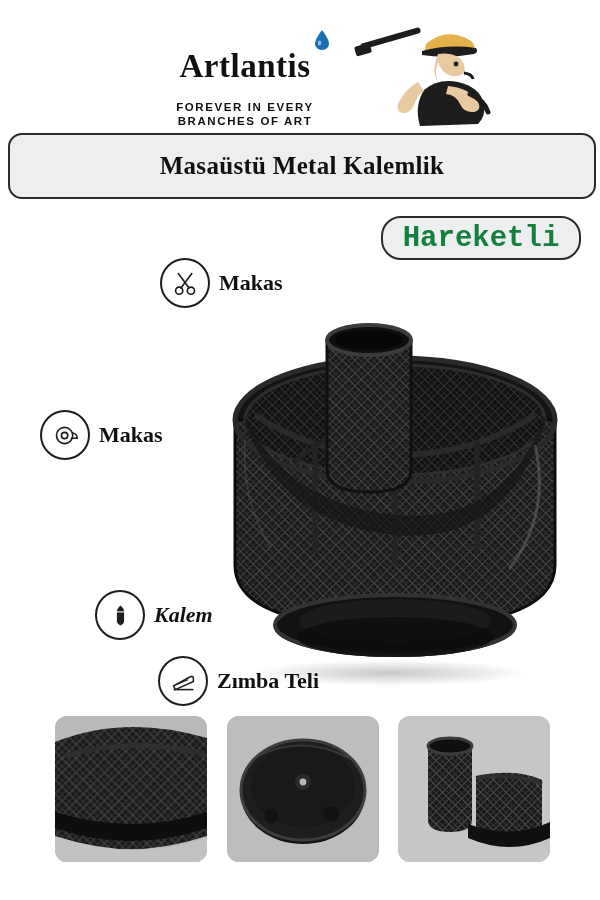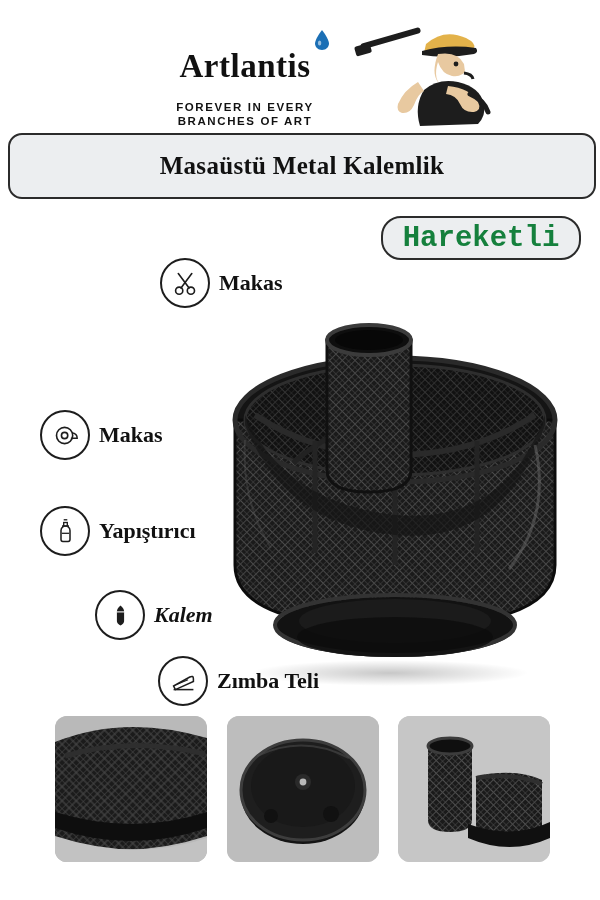--- a/index.html
+++ b/index.html
@@ -247,31 +247,20 @@
     <div class="bubble">
       <svg viewBox="0 0 30 30" width="27" height="27">
         <circle cx="14" cy="15" r="9" fill="none" stroke="#1d1d1d" stroke-width="1.8"></circle>
         <circle cx="14" cy="15" r="3.5" fill="none" stroke="#1d1d1d" stroke-width="1.8"></circle>
         <path d="M22 12 q6 1 6 6 l-7 0" fill="none" stroke="#1d1d1d" stroke-width="1.6"></path>
       </svg>
     </div>
     <div class="flabel">Makas</div>
   </div>
 
-  <div class="feature" style="left:10px; top:248px;">
-    <div class="bubble">
-      <svg viewBox="0 0 30 30" width="27" height="27">
-        <path d="M12 26 q-2 0 -2 -2 L10 14 q0 -3 2 -4 L12 9 h6 v1 q2 1 2 4 l0 10 q0 2 -2 2 z" fill="none" stroke="#1d1d1d" stroke-width="1.7"></path>
-        <rect x="13" y="5" width="4" height="4" fill="none" stroke="#1d1d1d" stroke-width="1.5"></rect>
-        <path d="M13 2 h4" stroke="#1d1d1d" stroke-width="1.5"></path>
-        <path d="M11 17 h8" stroke="#1d1d1d" stroke-width="1.4"></path>
-      </svg>
-    </div>
-    <div class="flabel">Yapıştırıcı</div>
-  </div>
 
   <div class="feature" style="left:65px; top:332px;font-style:italic;">
     <div class="bubble">
       <svg viewBox="0 0 30 30" width="27" height="27">
         <path d="M15 4 q4 3 4 7 l0 10 q0 3 -4 5 q-4 -2 -4 -5 L11 11 q0 -4 4 -7 z" fill="#1d1d1d"></path>
         <path d="M11 11 h8" stroke="#ffffff" stroke-width="1.2"></path>
       </svg>
     </div>
     <div class="flabel">Kalem</div>
   </div>

